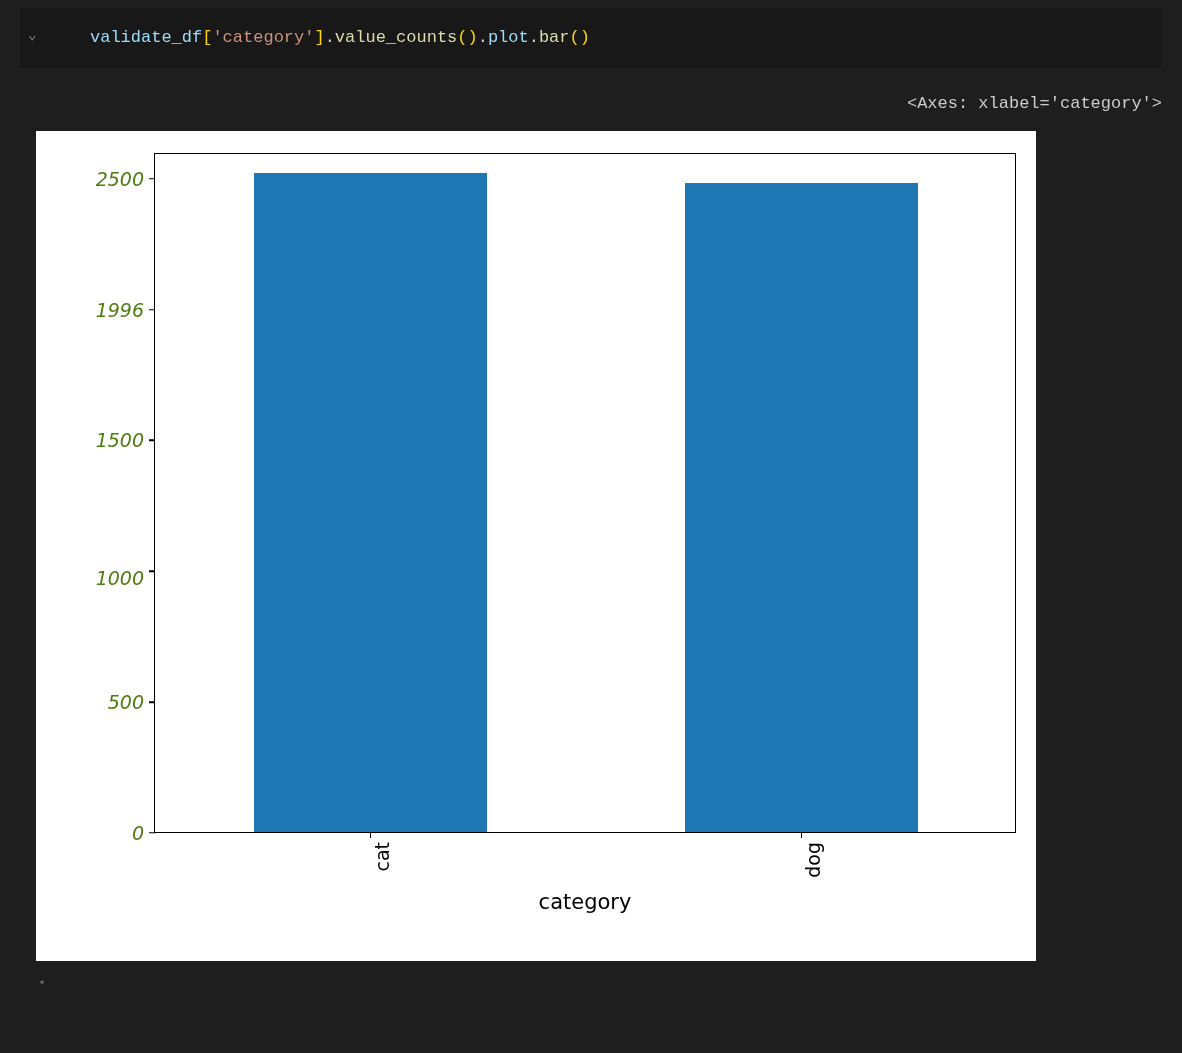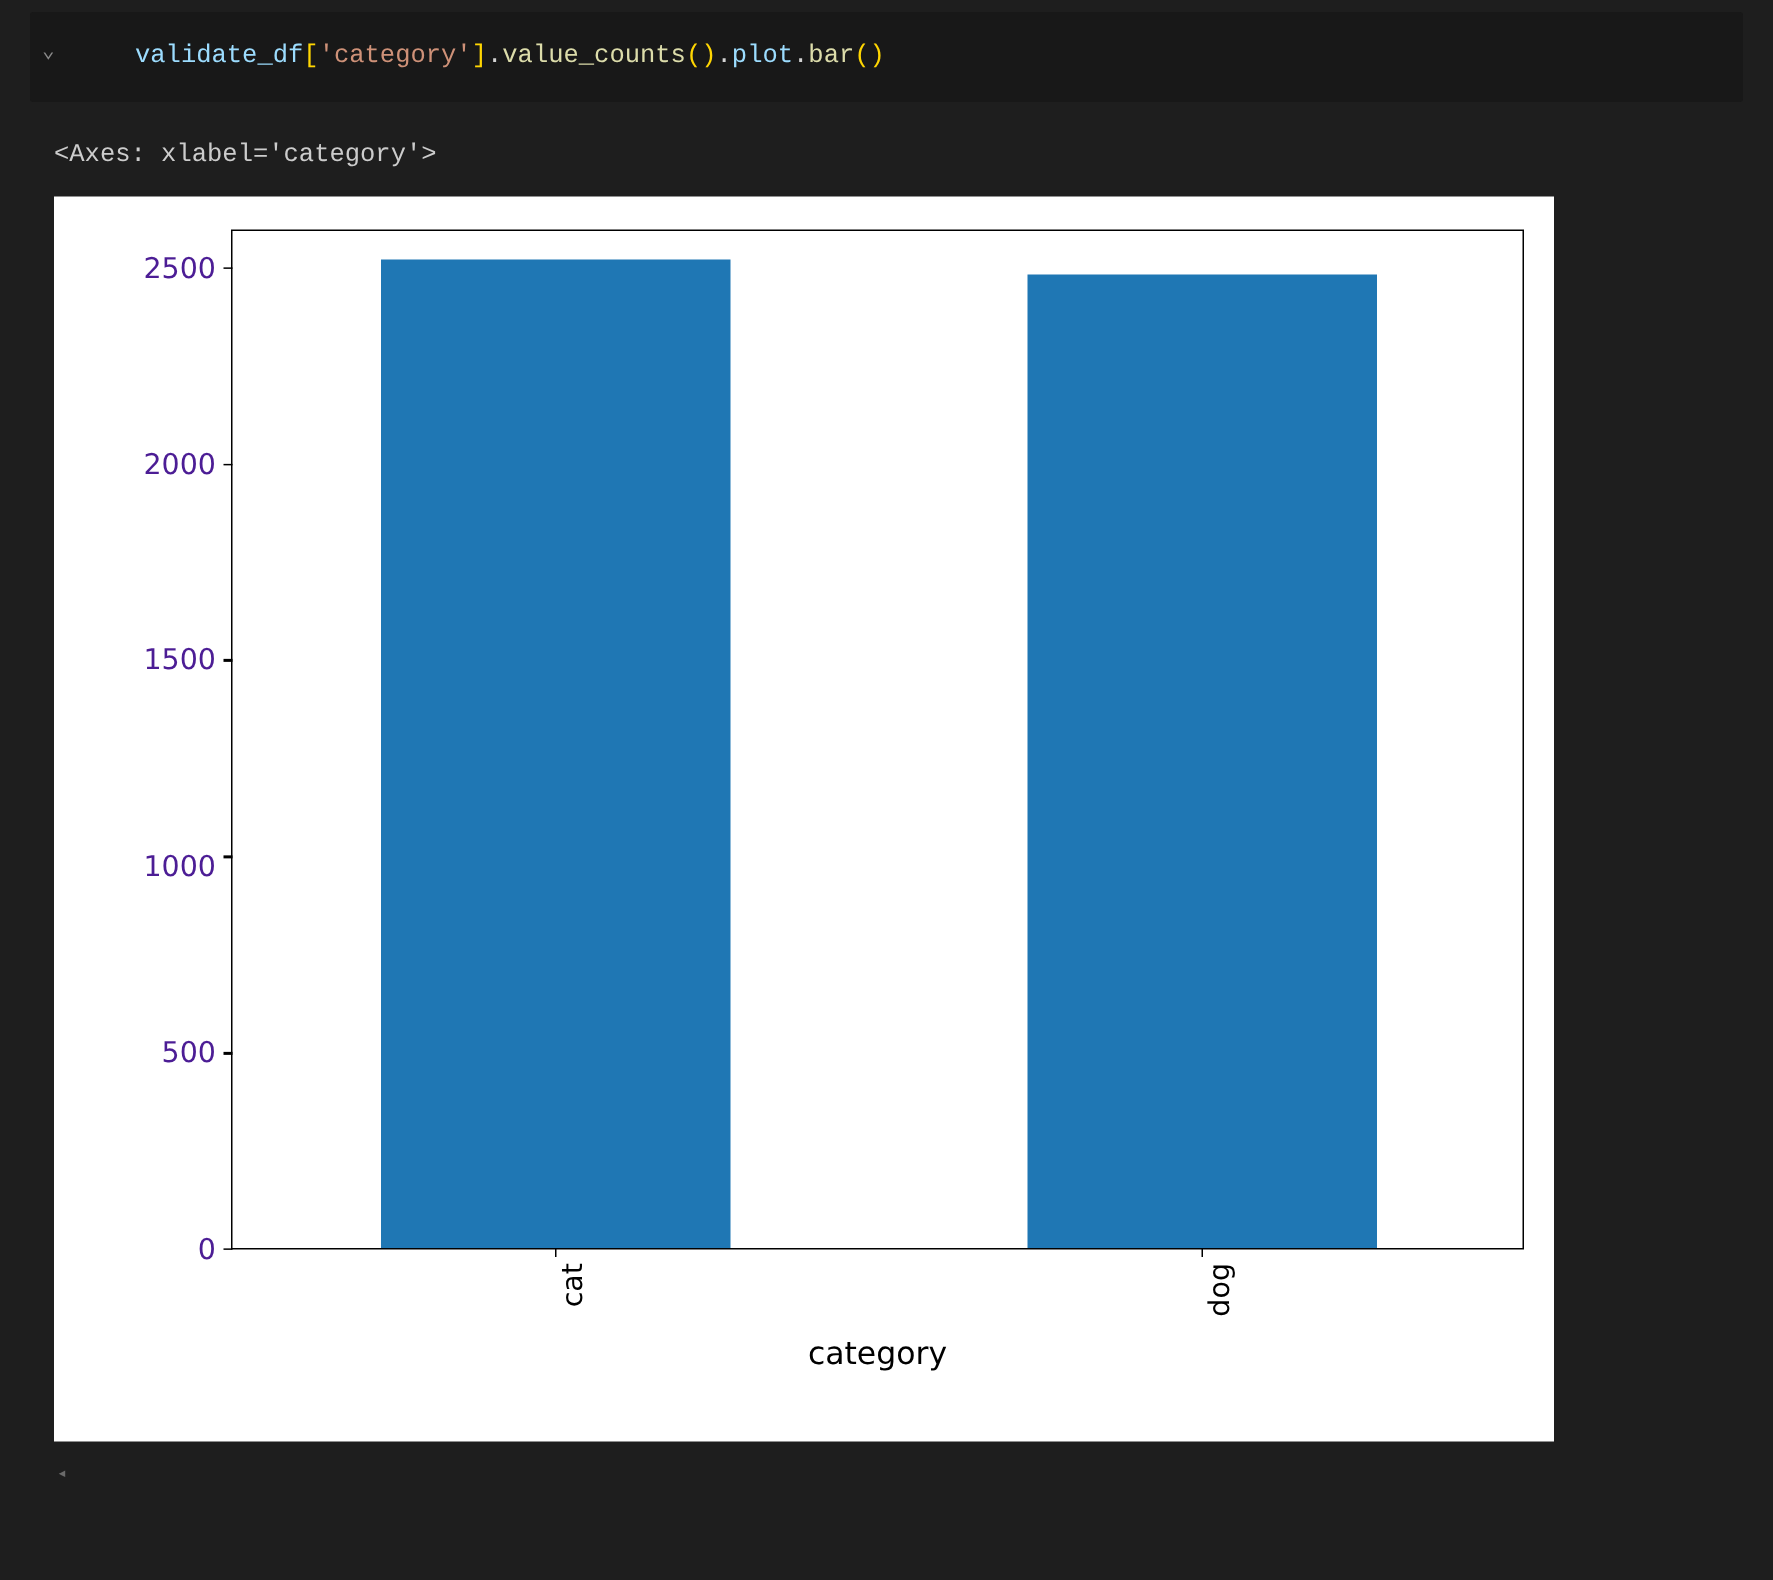--- a/index.html
+++ b/index.html
@@ -40,20 +40,21 @@
   .tok-brk { color: #ffd602; }
   .tok-str { color: #ce9178; }
   .tok-pun { color: #d4d4d4; }
   .tok-fn  { color: #dcdcaa; }
 
   .output-text {
     color: #cccccc;
     font-size: 17px;
     padding: 18px 20px 18px 36px;
     white-space: pre;
+    text-align: right;
   }
 
   .chart-shell {
     margin: 0 20px 10px 36px;
     background: #ffffff;
     width: 1000px;
     height: 830px;
     position: relative;
   }
   .plot-area {
@@ -66,22 +67,23 @@
     border-left: 1.5px solid #000;
     border-bottom: 1.5px solid #000;
   }
   .ytick {
     position: absolute;
     left: 0;
     width: 108px;
     text-align: right;
     font-family: 'DejaVu Sans', Arial, sans-serif;
     font-size: 19px;
-    color: #4c1d95;
+    color: #4d7c0f;
     transform: translateY(-50%);
+    font-style: italic;
   }
   .ytick-mark {
     position: absolute;
     left: 113px;
     width: 6px;
     height: 1.5px;
     background: #000;
     transform: translateY(-50%);
   }
   .bar {
@@ -138,21 +140,21 @@
   <div class="chart-shell">
     <div id="yticks-layer">
         <div class="ytick" style="top: 702px;">0</div>
         <div class="ytick-mark" style="top: 702px;"></div>
         <div class="ytick" style="top: 571.231px;">500</div>
         <div class="ytick-mark" style="top: 571.231px;"></div>
         <div class="ytick" style="top: 447px;">1000</div>
         <div class="ytick-mark" style="top: 440.462px;"></div>
         <div class="ytick" style="top: 309.692px;">1500</div>
         <div class="ytick-mark" style="top: 309.692px;"></div>
-        <div class="ytick" style="top: 178.923px;">2000</div>
+        <div class="ytick" style="top: 178.923px;">1996</div>
         <div class="ytick-mark" style="top: 178.923px;"></div>
         <div class="ytick" style="top: 48.1538px;">2500</div>
         <div class="ytick-mark" style="top: 48.1538px;"></div>
       </div>
     <div class="plot-area" id="plot-area">
 
     <div class="bar" style="left: 99.13px; width: 232.74px; height: 659.077px; background: rgb(31, 119, 180);"></div>
         <div class="xtick-mark" style="left: 214.75px;"></div>
         <div class="xtick-label" style="left: 215.5px;">cat</div>
         <div class="bar" style="left: 530.13px; width: 232.74px; height: 648.615px; background: rgb(31, 119, 180);"></div>

